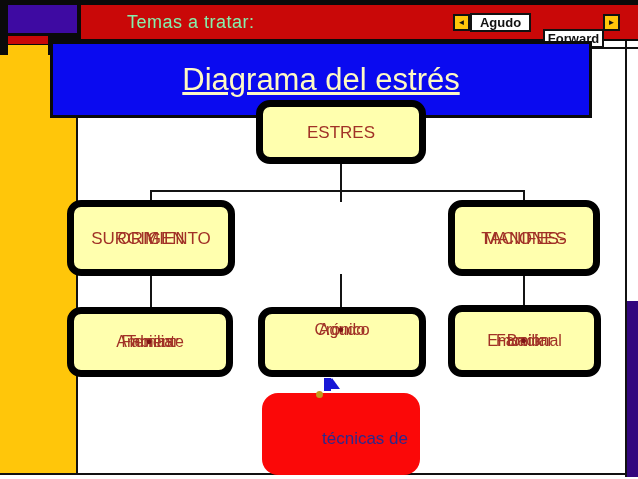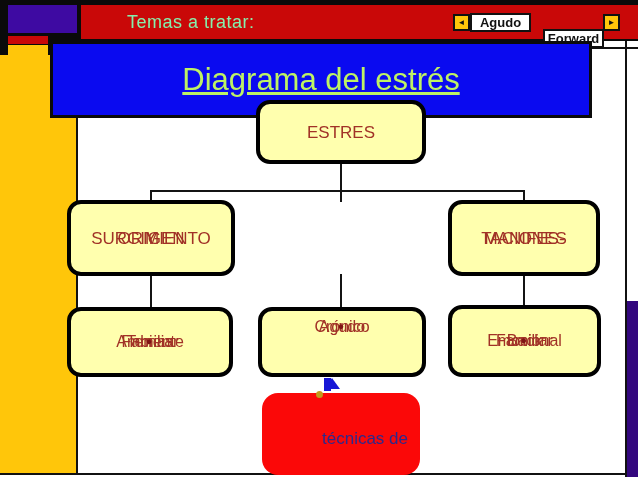--- a/index.html
+++ b/index.html
@@ -33,35 +33,35 @@
   .yellow-bar     { left:0; top:55px; width:78px; height:418px; background:#ffc60a;
                     border-right:2px solid #111; z-index:0; }
   .frame-vline    { left:625px; top:40px; width:2px; height:437px; background:#111; z-index:0; }
   .frame-hline    { left:592px; top:47px; width:46px; height:2px; background:#111; z-index:0; }
   .purple-right   { left:627px; top:301px; width:11px; height:176px; background:#33077e; z-index:2; }
   .bottom-line    { left:0; top:473px; width:638px; height:2px; background:#111; z-index:1; }
 
   
   .title-box { left:50px; top:41px; width:542px; height:77px; background:#0a0af0;
                border:3px solid #0a0a0a; display:flex; align-items:center; justify-content:center; z-index:1; }
-  .title-box span { position:static; color:#bef264; font-size:31px; text-decoration:underline; }
+  .title-box span { position:static; color:#fef9c3; font-size:31px; text-decoration:underline; }
 
   
   .conn { background:#141414; z-index:2; }
   #c1 { left:340px; top:161px; width:2px; height:31px; }
   #c2 { left:150px; top:190px; width:375px; height:2px; }
   #c3 { left:150px; top:192px; width:2px; height:10px; }
   #c4 { left:340px; top:192px; width:2px; height:10px; }
   #c5 { left:523px; top:192px; width:2px; height:10px; }
   #c6 { left:150px; top:274px; width:2px; height:35px; }
   #c7 { left:340px; top:274px; width:2px; height:35px; }
   #c8 { left:523px; top:274px; width:2px; height:33px; }
 
   
-  .node { background:#ffffae; border:4px solid #000000; border-radius:14px;
+  .node { background:#ffffae; border:7px solid #000000; border-radius:14px;
           color:#a13227; display:flex; flex-direction:column; align-items:center;
           justify-content:center; text-align:center; z-index:3; }
   .node div { position:static; }
   .hline { font-size:17px; line-height:21px; }
   #estres-box   { left:256px; top:100px; width:170px; height:64px; }
   #origen-box   { left:67px;  top:200px; width:168px; height:76px; }
   #niveles-box  { left:258px; top:200px; width:168px; height:76px; }
   #manifes-box  { left:448px; top:200px; width:152px; height:76px; }
   #personas-box { left:67px;  top:307px; width:166px; height:70px; }
   #agudo-box    { left:258px; top:307px; width:168px; height:70px;

